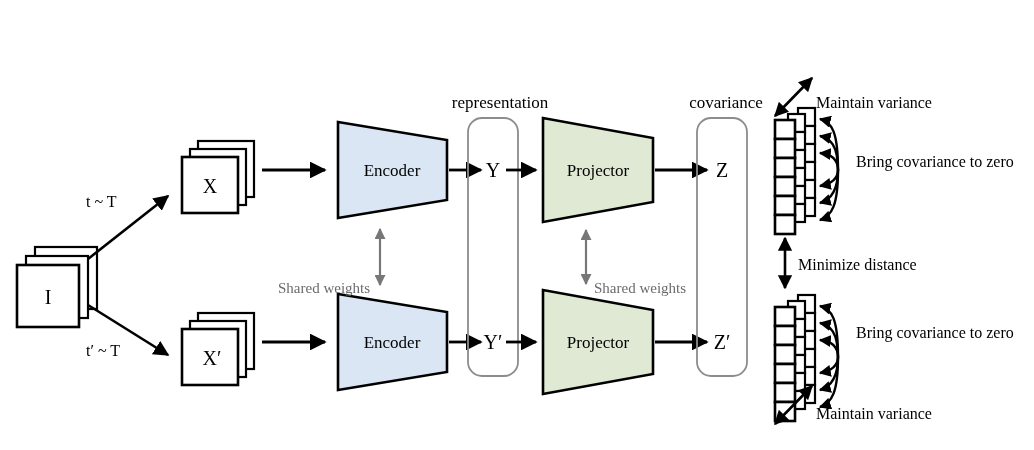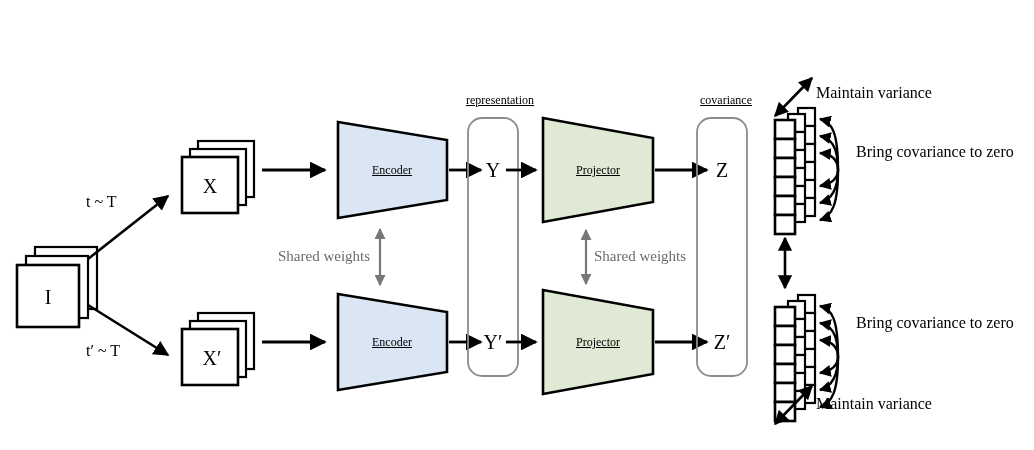--- a/index.html
+++ b/index.html
@@ -29,23 +29,23 @@
     position: absolute;
     font-family: "Liberation Serif", "DejaVu Serif", serif;
     color: #000000;
     white-space: nowrap;
     line-height: 1;
   }
   .lbl-gray {
     color: #6b6b6b;
   }
   .t-18 { font-size: 16px; }
-  .t-17 { font-size: 12px; text-decoration: underline; }
-  .t-16 { font-size: 16px; }
-  .t-15 { font-size: 15px; }
+  .t-17 { font-size: 17px; }
+  .t-16 { font-size: 16px; margin-top: 10px; }
+  .t-15 { font-size: 15px; margin-top: 32px; }
   .t-20 { font-size: 20px; }
   .center-x { transform: translateX(-50%); }
   .center-xy { transform: translate(-50%, -50%); }
 </style>
 </head>
 <body>
 
 <div id="canvas">
 
   <svg id="svg-layer" viewBox="0 0 1034 450">
@@ -200,16 +200,17 @@
 
   <div class="lbl t-17 center-x" style="left:726px; top:94px;">covariance</div>
   <div class="lbl t-20 center-xy" style="left:722px; top:170px;">Z</div>
   <div class="lbl t-20 center-xy" style="left:722px; top:342px;">Z′</div>
 
   <div class="lbl t-15 lbl-gray" style="left:278px; top:249px;">Shared weights</div>
   <div class="lbl t-15 lbl-gray" style="left:594px; top:249px;">Shared weights</div>
 
   <div class="lbl t-16" style="left:816px; top:85px;">Maintain  variance</div>
   <div class="lbl t-16" style="left:856px; top:144px;">Bring covariance  to zero</div>
+  <div class="lbl t-16" style="left:798px; top:247px;">Minimize  distance</div>
   <div class="lbl t-16" style="left:856px; top:315px;">Bring covariance  to zero</div>
   <div class="lbl t-16" style="left:816px; top:396px;">Maintain  variance</div>
 
 </div>
 
 </body></html>

